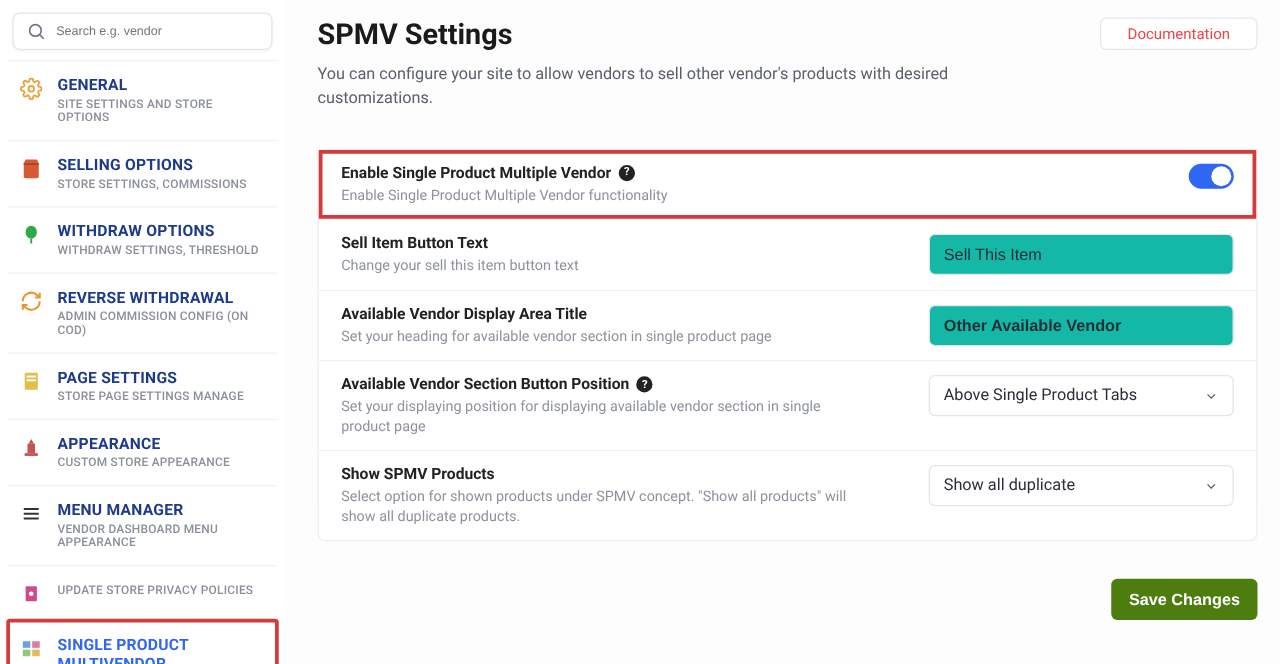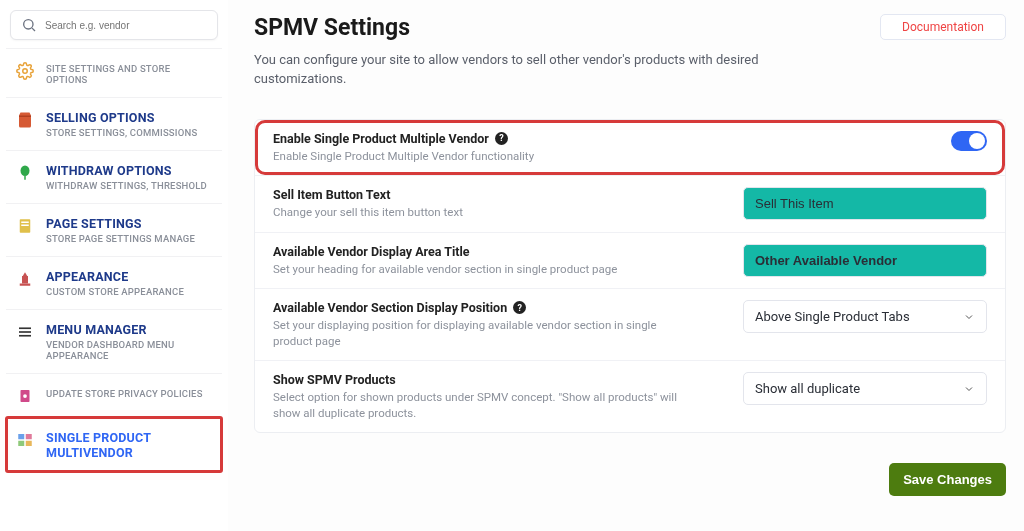--- a/index.html
+++ b/index.html
@@ -31,21 +31,21 @@
   .row .right { flex:1; display:flex; align-items:center; justify-content:flex-start;}
   .row .right.end { justify-content:flex-end; }
   .rlabel { font-size:12.5px; font-weight:700; color:#222; display:flex; align-items:center; gap:6px;}
   .rdesc { font-size:11.5px; color:#8d929c; margin-top:3px; line-height:1.35; max-width:420px;}
   .help-dot { width:13px; height:13px; border-radius:50%; background:#222; color:#fff; font-size:9px; display:inline-flex; align-items:center; justify-content:center; font-weight:700;}
   .toggle { width:36px; height:20px; background:#2f66f4; border-radius:999px; position:relative; cursor:pointer;}
   .toggle::after { content:""; position:absolute; right:2px; top:2px; width:16px; height:16px; background:#fff; border-radius:50%;}
   .text-input { width:100%; max-width:287px; border:1px solid #e3e5ec; border-radius:5px; padding:8px 11px; font-size:13px; color:#2a2e36; background:#14b8a6;}
   .select { width:100%; max-width:287px; border:1px solid #e3e5ec; border-radius:5px; padding:8px 11px; font-size:13px; color:#2a2e36; background:#fff; display:flex; align-items:center; justify-content:space-between; cursor:pointer;}
   .select .chev { color:#555; }
-  .highlight-row { outline: 3px solid #d63a3a; outline-offset:-3px; border-radius:10px;justify-content:center;}
+  .highlight-row { outline: 3px solid #d63a3a; outline-offset:-3px; border-radius:0;justify-content:center;}
   .actions { margin-top:30px; display:flex; justify-content:flex-end;}
   .save-btn { background:#4d7c0f; color:#fff; font-size:13px; font-weight:600; border:none; border-radius:5px; padding:9px 14px; cursor:pointer;}
   
   .ctrl-col { flex:1; display:flex; }
   .ctrl-col > * { width:100%; }
 </style>
 </head>
 <body>
 
 <div class="layout">
@@ -59,20 +59,21 @@
         <input placeholder="Search e.g. vendor" style="">
       </div>
     </div>
 
     <div class="nav-item">
       <svg class="nav-icon" viewBox="0 0 24 24" fill="none" stroke="#e8a33a" stroke-width="2">
           <circle cx="12" cy="12" r="3"></circle>
           <path d="M19.4 15a1.7 1.7 0 0 0 .34 1.87l.06.06a2 2 0 1 1-2.83 2.83l-.06-.06a1.7 1.7 0 0 0-1.87-.34 1.7 1.7 0 0 0-1.03 1.56V21a2 2 0 1 1-4 0v-.09A1.7 1.7 0 0 0 9 19.4a1.7 1.7 0 0 0-1.87.34l-.06.06a2 2 0 1 1-2.83-2.83l.06-.06A1.7 1.7 0 0 0 4.6 15a1.7 1.7 0 0 0-1.56-1.03H3a2 2 0 1 1 0-4h.09A1.7 1.7 0 0 0 4.6 9a1.7 1.7 0 0 0-.34-1.87l-.06-.06a2 2 0 1 1 2.83-2.83l.06.06A1.7 1.7 0 0 0 9 4.6a1.7 1.7 0 0 0 1.03-1.56V3a2 2 0 1 1 4 0v.09c0 .67.39 1.27 1.03 1.51a1.7 1.7 0 0 0 1.87-.34l.06-.06a2 2 0 1 1 2.83 2.83l-.06.06A1.7 1.7 0 0 0 19.4 9c.24.64.84 1.03 1.51 1.03H21a2 2 0 1 1 0 4h-.09a1.7 1.7 0 0 0-1.51 1.03z"></path>
         </svg>
       <div class="nav-texts">
+          <span class="nav-title">GENERAL</span>
           <span class="nav-sub">SITE SETTINGS AND STORE OPTIONS</span>
         </div>
     </div>
 
     <div class="nav-item">
       <svg class="nav-icon" viewBox="0 0 24 24" fill="#d65a34">
           <path d="M6 2l-2 4v14a2 2 0 0 0 2 2h12a2 2 0 0 0 2-2V6l-2-4H6z"></path>
           <path fill="#b04020" d="M4 6h16v2H4z"></path>
         </svg>
       <div class="nav-texts">
@@ -85,20 +86,32 @@
       <svg class="nav-icon" viewBox="0 0 24 24" fill="#2fa84a">
           <ellipse cx="12" cy="9" rx="6" ry="7"></ellipse>
           <path stroke="#2fa84a" stroke-width="2" d="M12 16v5"></path>
         </svg>
       <div class="nav-texts">
           <span class="nav-title">WITHDRAW OPTIONS</span>
           <span class="nav-sub">WITHDRAW SETTINGS, THRESHOLD</span>
         </div>
     </div>
 
+    <div class="nav-item">
+      <svg class="nav-icon" viewBox="0 0 24 24" fill="none" stroke="#e7962e" stroke-width="2.2">
+          <path d="M3 12a9 9 0 0 1 15.5-6.3L21 8"></path>
+          <path d="M21 3v5h-5"></path>
+          <path d="M21 12a9 9 0 0 1-15.5 6.3L3 16"></path>
+          <path d="M3 21v-5h5"></path>
+        </svg>
+      <div class="nav-texts">
+          <span class="nav-title">REVERSE WITHDRAWAL</span>
+          <span class="nav-sub">ADMIN COMMISSION CONFIG (ON COD)</span>
+        </div>
+    </div>
 
     <div class="nav-item">
       <svg class="nav-icon" viewBox="0 0 24 24" fill="#e0c04a">
           <rect x="5" y="3" width="14" height="18" rx="1"></rect>
           <rect x="7" y="6" width="10" height="2" fill="#fff"></rect>
           <rect x="7" y="10" width="10" height="2" fill="#fff"></rect>
         </svg>
       <div class="nav-texts">
           <span class="nav-title">PAGE SETTINGS</span>
           <span class="nav-sub">STORE PAGE SETTINGS MANAGE</span>
@@ -192,21 +205,21 @@
           <div class="rdesc">Set your heading for available vendor section in single product page</div>
         </div>
         <div class="ctrl-col">
           <input class="text-input" style="width: 100%; font-weight: bold;" value="Other Available Vendor">
         </div>
       </div>
 
       <div class="row">
         <div class="left">
           <div class="rlabel">
-            <span>Available Vendor Section Display Position</span>
+            <span>Available Vendor Section Button Position</span>
             <span class="help-dot">?</span>
           </div>
           <div class="rdesc">Set your displaying position for displaying available vendor section in single product page</div>
         </div>
         <div class="ctrl-col">
           <div class="select" style="width:100%;">
             <span>Above Single Product Tabs</span>
             <svg class="chev" width="12" height="12" viewBox="0 0 24 24" fill="none" stroke="currentColor" stroke-width="2">
                 <polyline points="6 9 12 15 18 9"></polyline>
               </svg>

